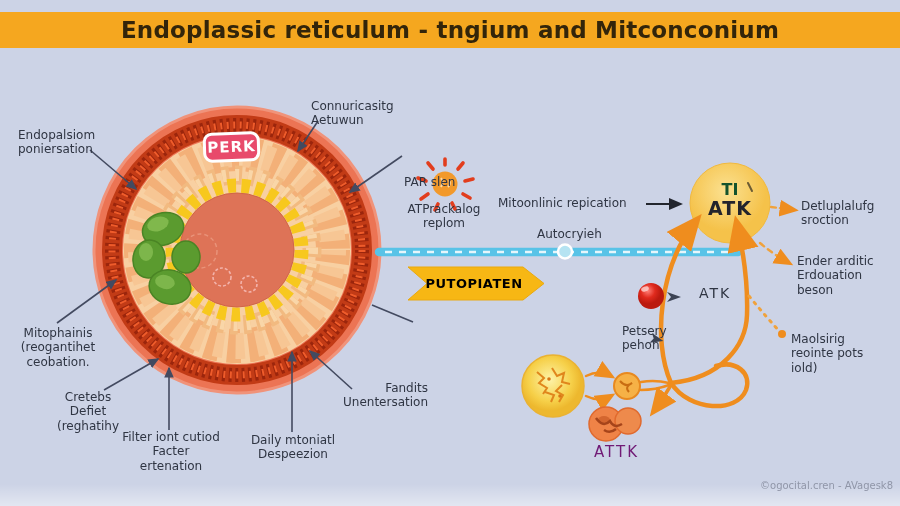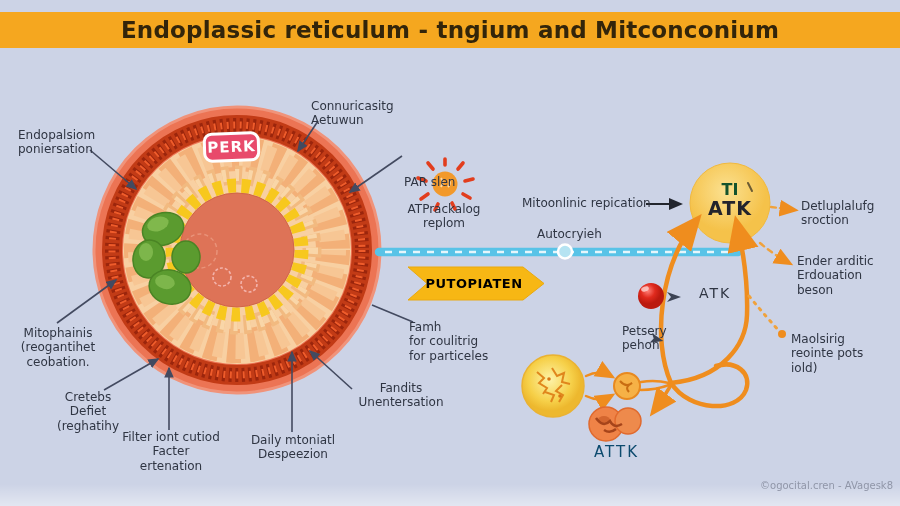--- a/index.html
+++ b/index.html
@@ -15,21 +15,21 @@
         background:var(--perk_pink,#e84a6b);border:3px solid #fff;border-radius:9px;color:#fff;
         font-weight:bold;font-size:15px;letter-spacing:1px;display:flex;align-items:center;
         justify-content:center;transform:rotate(-2deg);}
   .banner-text{position:absolute;left:418px;top:276px;width:112px;text-align:center;
                font-weight:bold;font-size:13px;color:#000000;letter-spacing:.5px;}
   .atk-top{position:absolute;left:710px;top:180px;width:40px;text-align:center;
            font-weight:bold;font-size:16px;color:#14532d;}
   .atk-main{position:absolute;left:700px;top:197px;width:60px;text-align:center;
             font-weight:bold;font-size:19px;color:#23242c;letter-spacing:1px;}
   .atk-mid{position:absolute;left:699px;top:285px;font-size:14px;letter-spacing:2px;color:#2f3543;}
-  .attk{position:absolute;left:594px;top:443px;font-size:15px;letter-spacing:2px;color:#0c4a6e;}
+  .attk{position:absolute;left:594px;top:443px;font-size:15px;letter-spacing:2px;color:#701a75;}
   .watermark{position:absolute;right:7px;top:480px;font-size:10px;color:var(--watermark,#9096a8);}
   .bottom-glow{position:absolute;left:0;bottom:0;width:100%;height:22px;
                background:linear-gradient(rgba(255,255,255,0),rgba(255,255,255,.45));}
 </style>
 </head>
 <body>
 
 <div class="stage">
 
   <div class="titlebar">Endoplassic reticulum - tngium and Mitconconium</div>
@@ -193,29 +193,26 @@
   <div class="lbl center" style="left:8px;top:326px;width:100px;">Mitophainis
 (reogantihet
 ceobation.</div>
   <div class="lbl center" style="left:46px;top:390px;width:84px;">Cretebs
 Defiet
 (reghatihy</div>
   <div class="lbl center" style="left:120px;top:430px;width:102px;">Filter iont cutiod
 Facter ertenation</div>
   <div class="lbl center" style="left:246px;top:433px;width:94px;">Daily mtoniatl
 Despeezion</div>
-  <div class="lbl center" style="left:354px;top:381px;width:94px;">Fandits
+  <div class="lbl center" style="left:334px;top:381px;width:94px;text-align:right;">Fandits
 Unentersation</div>
-  <div class="lbl" style="left:409px;top:320px;">Famh
-for coulitrig
-for particeles</div>
 
   <div class="lbl center" style="left:399px;top:202px;width:90px;">ATPrackalog
 replom</div>
-  <div class="lbl" style="left:522px;top:196px;">Mitoonlinic repication</div>
+  <div class="lbl" style="left:498px;top:196px;">Mitoonlinic repication</div>
   <div class="lbl" style="left:537px;top:227px;">Autocryieh</div>
   <div class="banner-text">PUTOPIATEN</div>
 
   <div class="atk-top">TI</div>
   <div class="atk-main">ATK</div>
   <div class="lbl" style="left:801px;top:199px;">Detluplalufg
 sroction</div>
   <div class="lbl" style="left:791px;top:332px;">Maolsirig
 reointe pots
 iold)</div>

